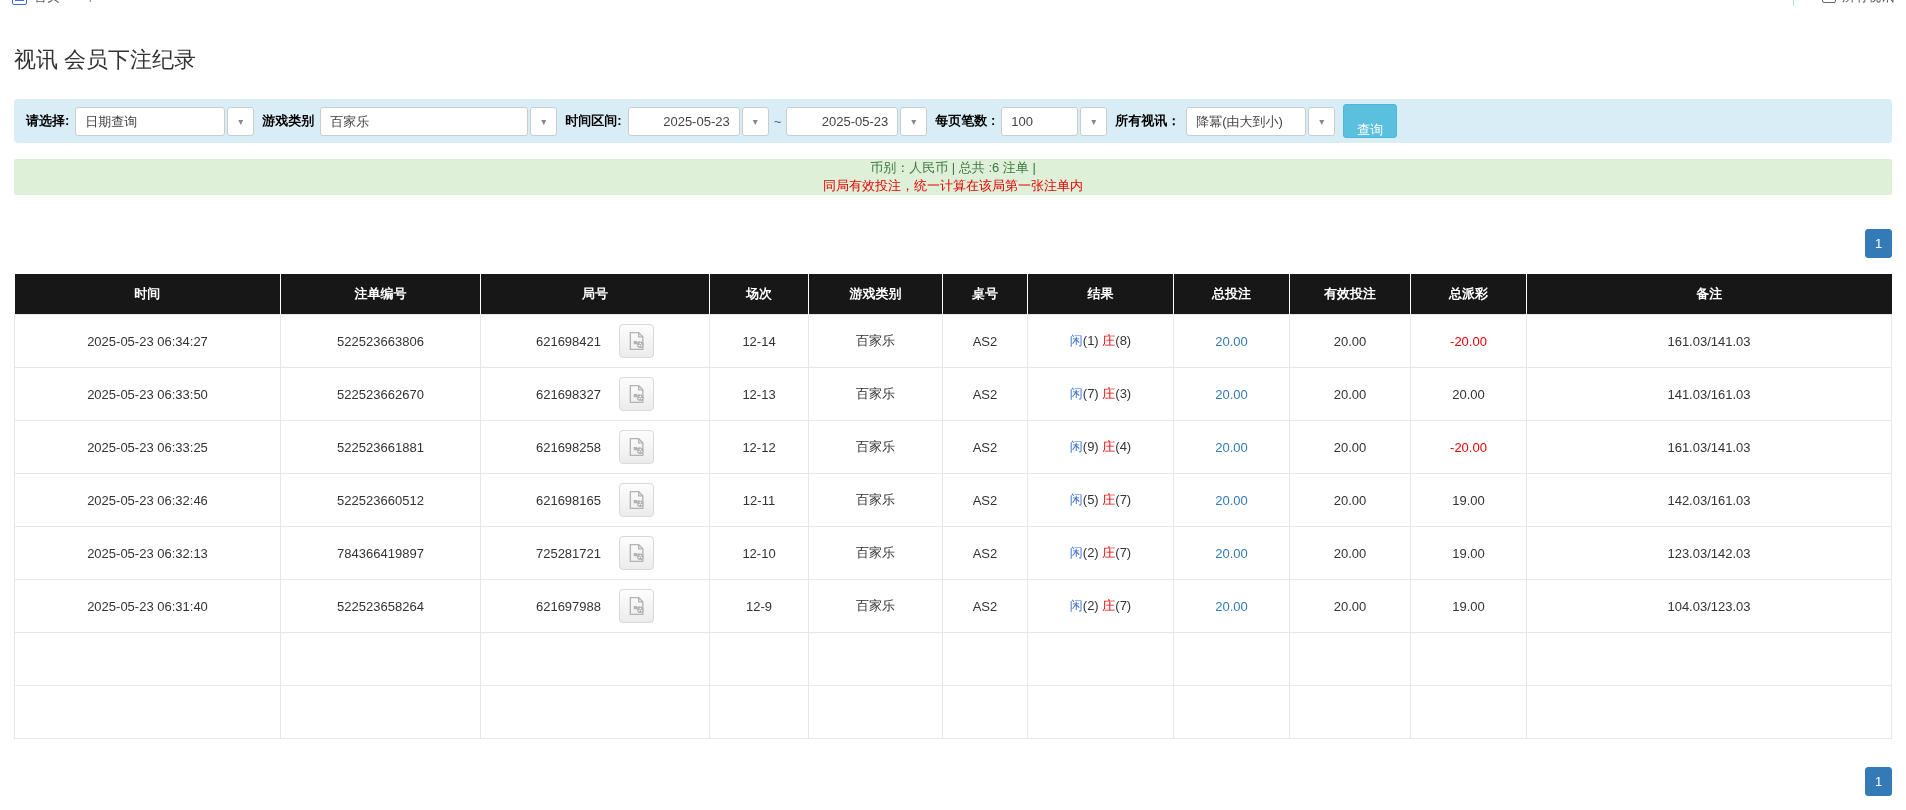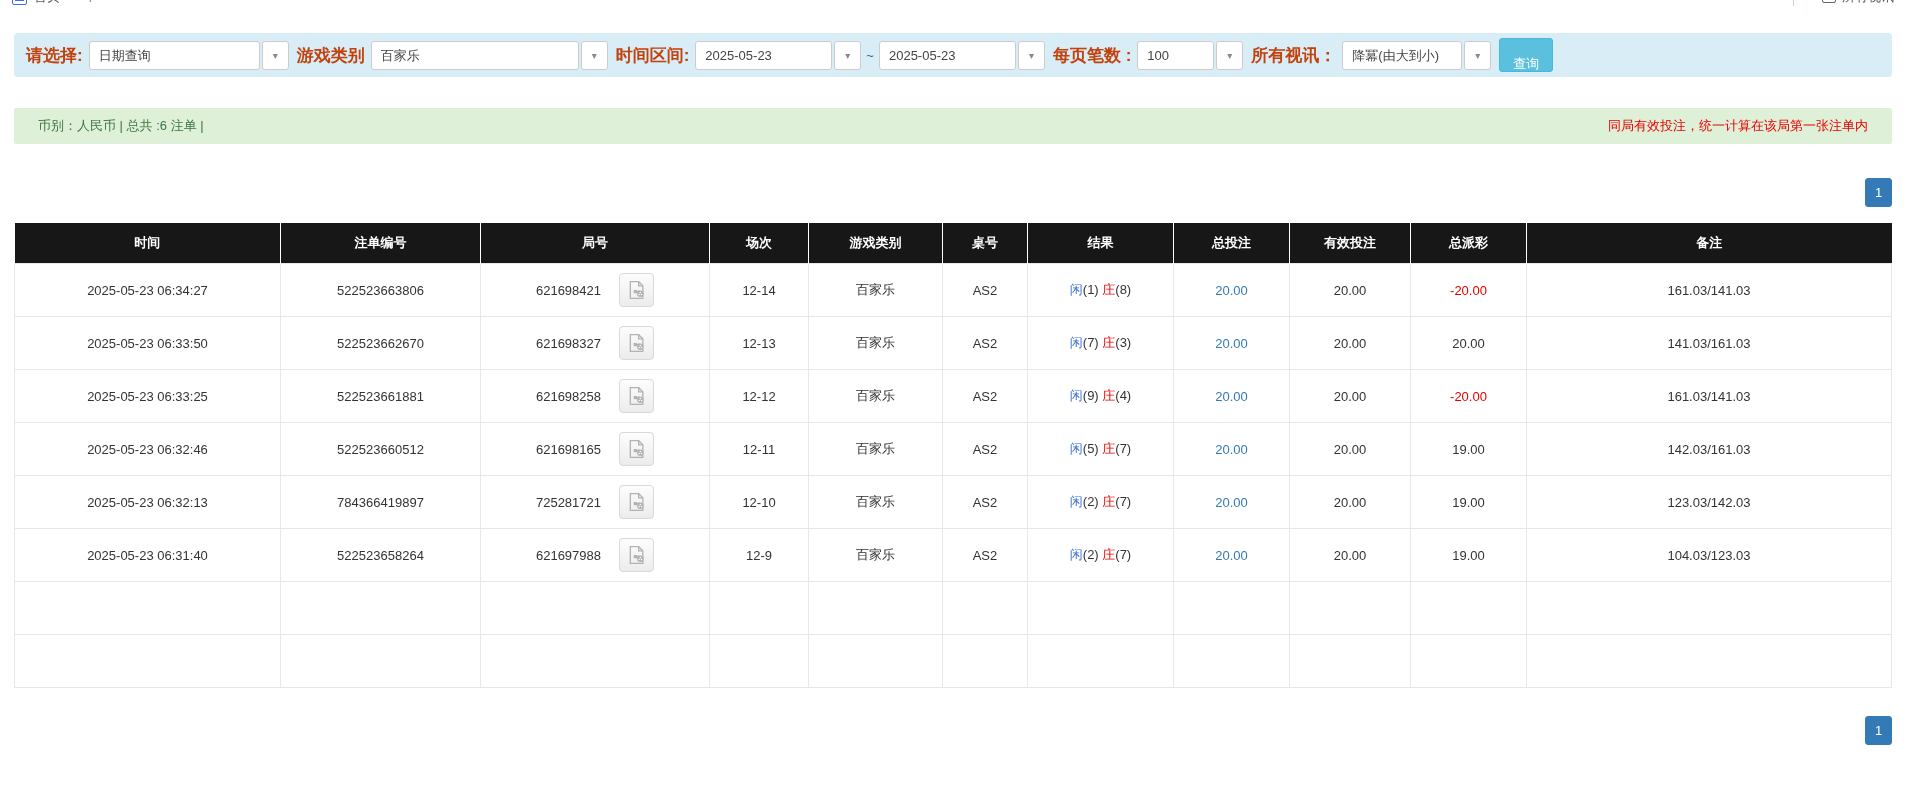--- a/index.html
+++ b/index.html
@@ -32,40 +32,41 @@
 
   
   .content { padding:0 14px; }
   .page-title { font-size:22px; font-weight:400; color:#333; margin:36px 0 0 0; line-height:30px; }
 
   
   .filterbar {
     margin-top:24px; background:#d9edf7; border-radius:4px;
     padding:7px 10px; display:flex; align-items:center; height:44px;
   }
-  .flabel { font-size:17px; font-weight:700; color:#c2410c; white-space:nowrap; margin:0 6px 0 8px; }
+  .flabel { font-size:13px; font-weight:700; color:#000000; white-space:nowrap; margin:0 6px 0 8px; }
   .flabel:first-child { margin-left:2px; }
   .combo { display:flex; align-items:center; gap:2px; }
   .combo .box { background:#fff; border:1px solid #ccc; border-radius:3px; height:29px; line-height:27px; }
   .combo .val { padding:0 9px; font-size:13px; color:#444; overflow:hidden; white-space:nowrap; }
   .combo .caret { width:27px; text-align:center; color:#888; font-size:10px; }
-  .w-select { width:171px; } .w-game { width:208px; } .w-date { width:137px; }
+  .w-select { width:150px; } .w-game { width:208px; } .w-date { width:112px;text-align:right; }
   .w-per { width:77px; } .w-sort { width:120px; }
   .tilde { font-size:13px; color:#39607a; margin:0 5px; }
   .btn-query {
     margin-left:8px; background:#5bc0de; border:1px solid #46b8da; color:#fff;
     font-size:13px; height:30px; padding:16px 13px; border-radius:3px; cursor:pointer;
     font-family:inherit;
   }
 
   
   .summary {
-    margin-top:31px; background:#dff0d8; height:36px; border-radius:2px;
-    display:flex; align-items:center; justify-content:space-between; padding:0 24px;
+    margin-top:16px; background:#dff0d8; height:36px; border-radius:2px;
+    display:flex; align-items:center; justify-content:space-between; padding:0 14px;
     font-size:13px;
+    flex-direction:column;
   }
   .summary .cur { color:#3c763d; }
   .summary .note { color:#e60000; }
 
   
   .pagerow { display:flex; justify-content:flex-end; }
   .pagerow.top { margin-top:34px; }
   .pagerow.bottom { margin-top:28px; }
   .pagebtn {
     min-width:27px; height:29px; line-height:27px; text-align:center;
@@ -109,20 +110,21 @@
     <span class="tab-label">首页</span>
     <span class="plus-glyph">+</span>
     <span class="strip-spacer"></span>
     <span class="strip-divider"></span>
     <span class="win-icon"></span>
     <span>所有视讯</span>
   </div>
 </div>
 
 <div class="content">
+  <h1 class="page-title">视讯 会员下注纪录</h1>
 
   <div class="filterbar">
     <span class="flabel">请选择:</span>
     <div class="combo">
       <span class="box val w-select">日期查询</span>
       <span class="box caret">▾</span>
     </div>
 
     <span class="flabel">游戏类别</span>
     <div class="combo">

